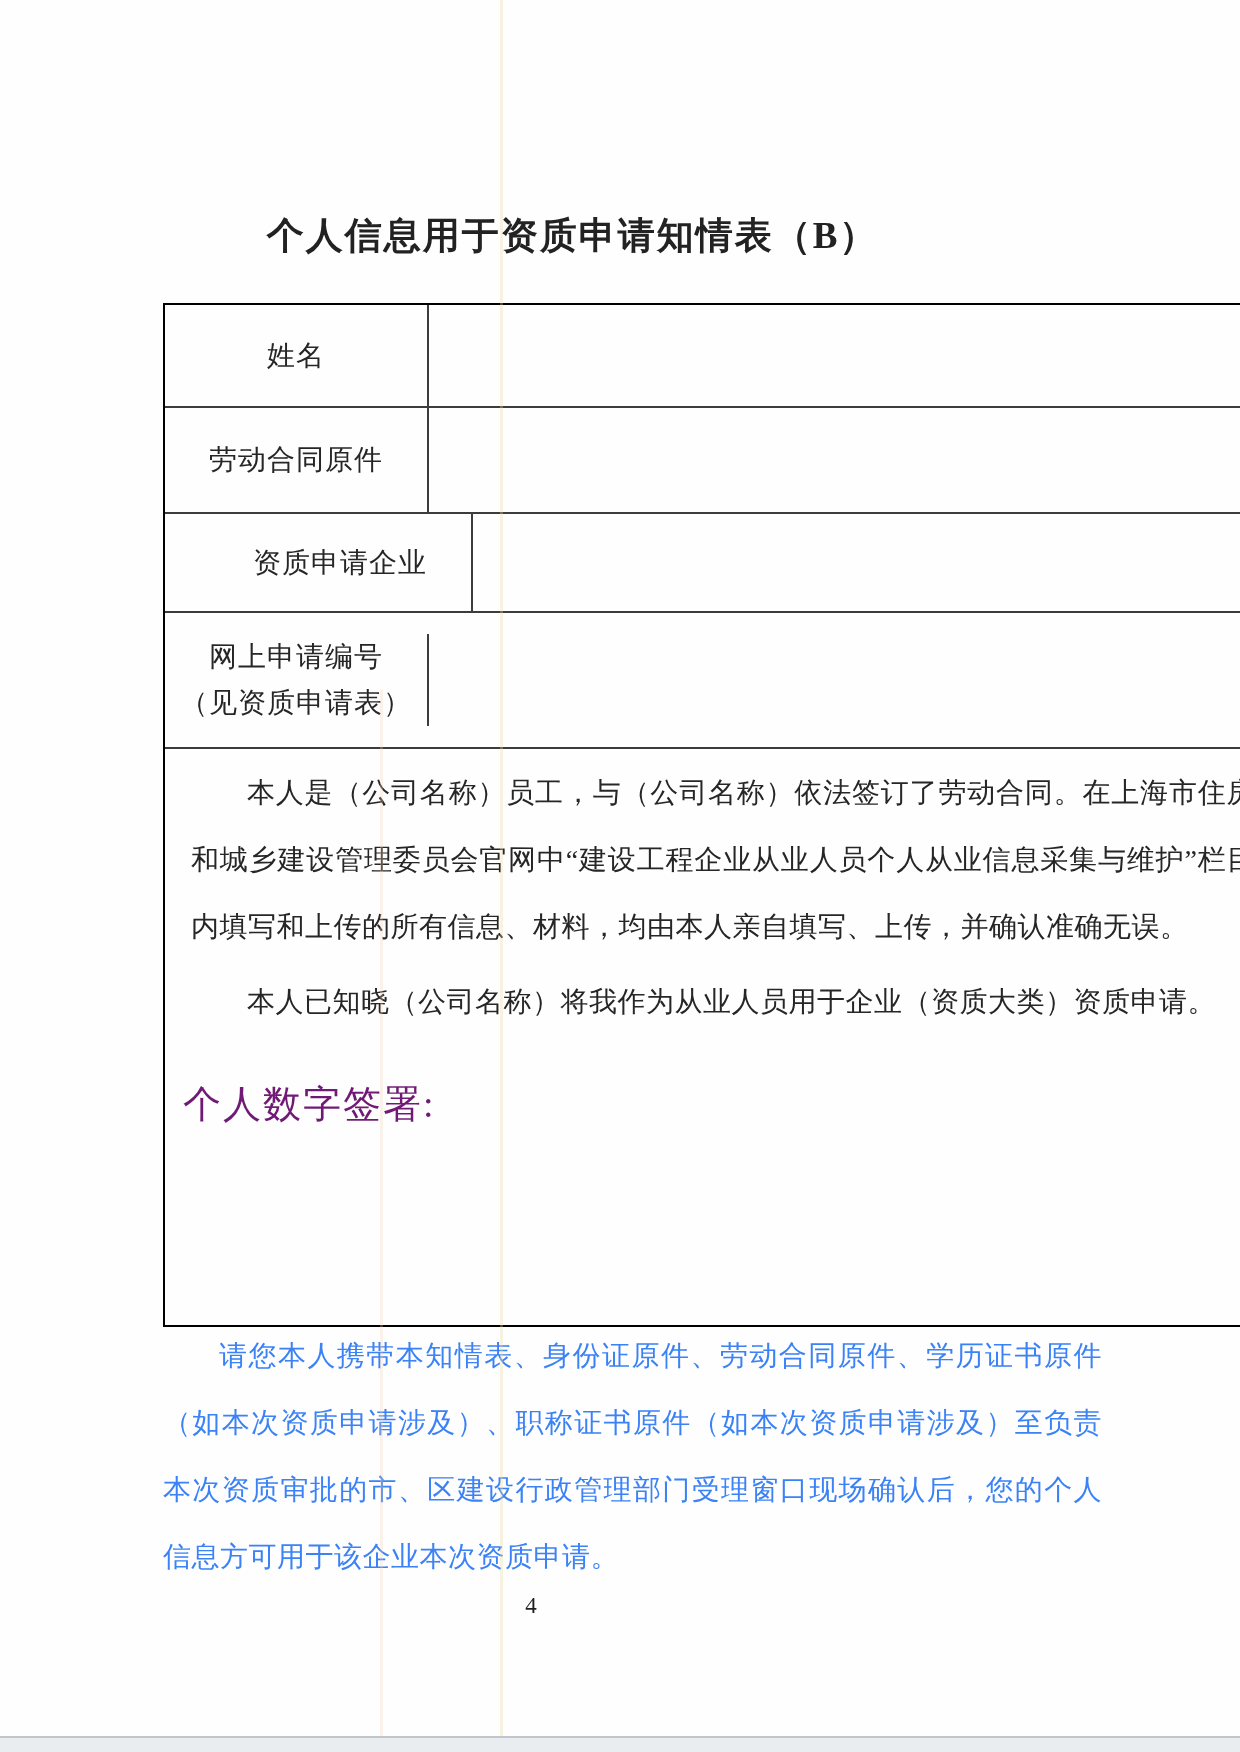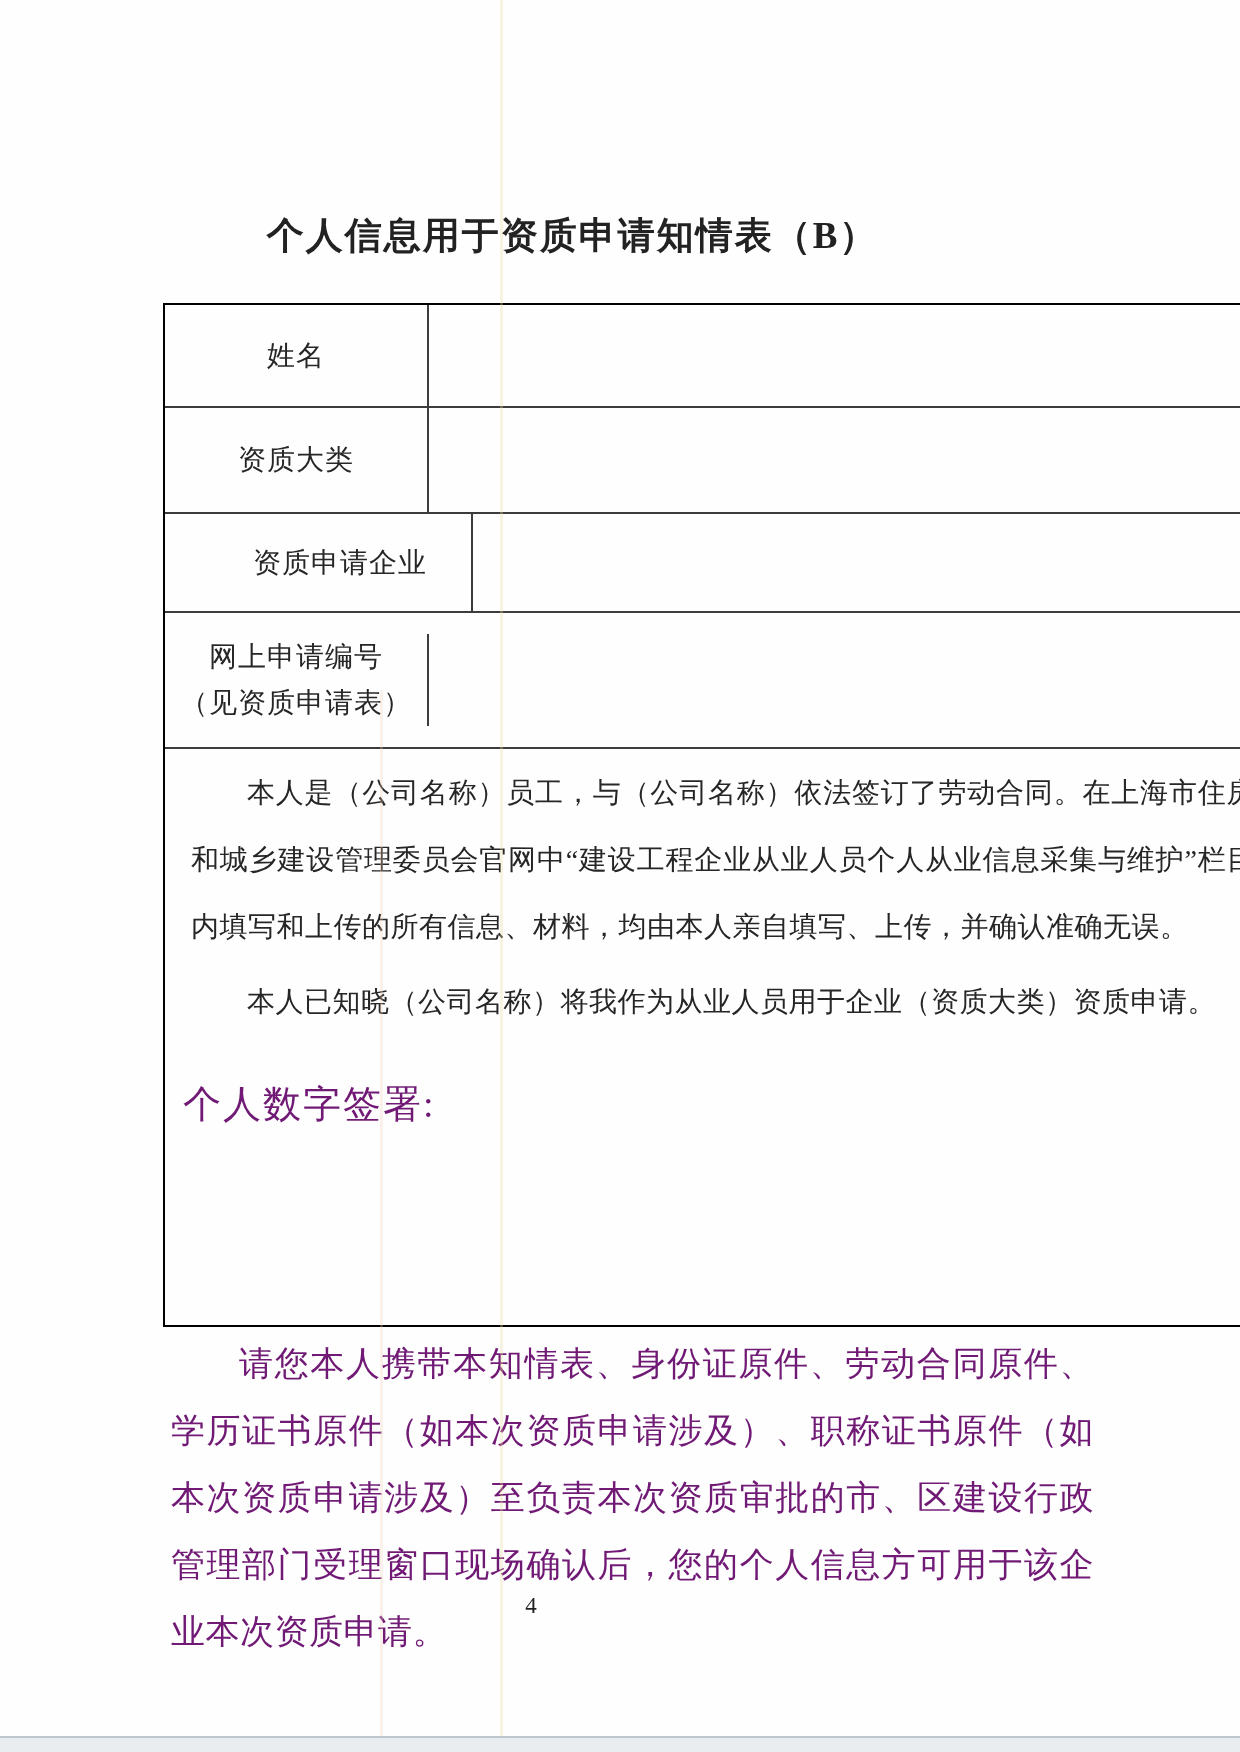--- a/index.html
+++ b/index.html
@@ -95,27 +95,27 @@
     color: #262626;
   }
 
   .footer-note {
     position: absolute;
     top: 1322px;
     left: 163px;
     width: 939px;
   }
   .footer-note p {
-    margin: 8px;
-    font-size: 34px;
+    margin: 0;
+    font-size: 28px;
     line-height: 67px;
     letter-spacing: 0.5px;
     text-align: justify;
     text-indent: 2em;
-    color: #701a75;
+    color: #3b82f6;
   }
 
   .page-number {
     position: absolute;
     top: 1593px;
     left: 0;
     width: 1062px;
     text-align: center;
     font-size: 23px;
     color: #1f1f1f;
@@ -158,21 +158,21 @@
 
 <div class="doc-table">
   <div class="t-row r1">
     <div class="t-label">
       <span class="lbl-line">姓名</span>
     </div>
     <div class="t-value"></div>
   </div>
   <div class="t-row r2">
     <div class="t-label">
-      <span class="lbl-line">资质大类</span>
+      <span class="lbl-line">劳动合同原件</span>
     </div>
     <div class="t-value"></div>
   </div>
   <div class="t-row r3">
     <div class="t-label">
       <span class="lbl-line">资质申请企业</span>
     </div>
     <div class="t-value"></div>
   </div>
   <div class="t-row r4">

